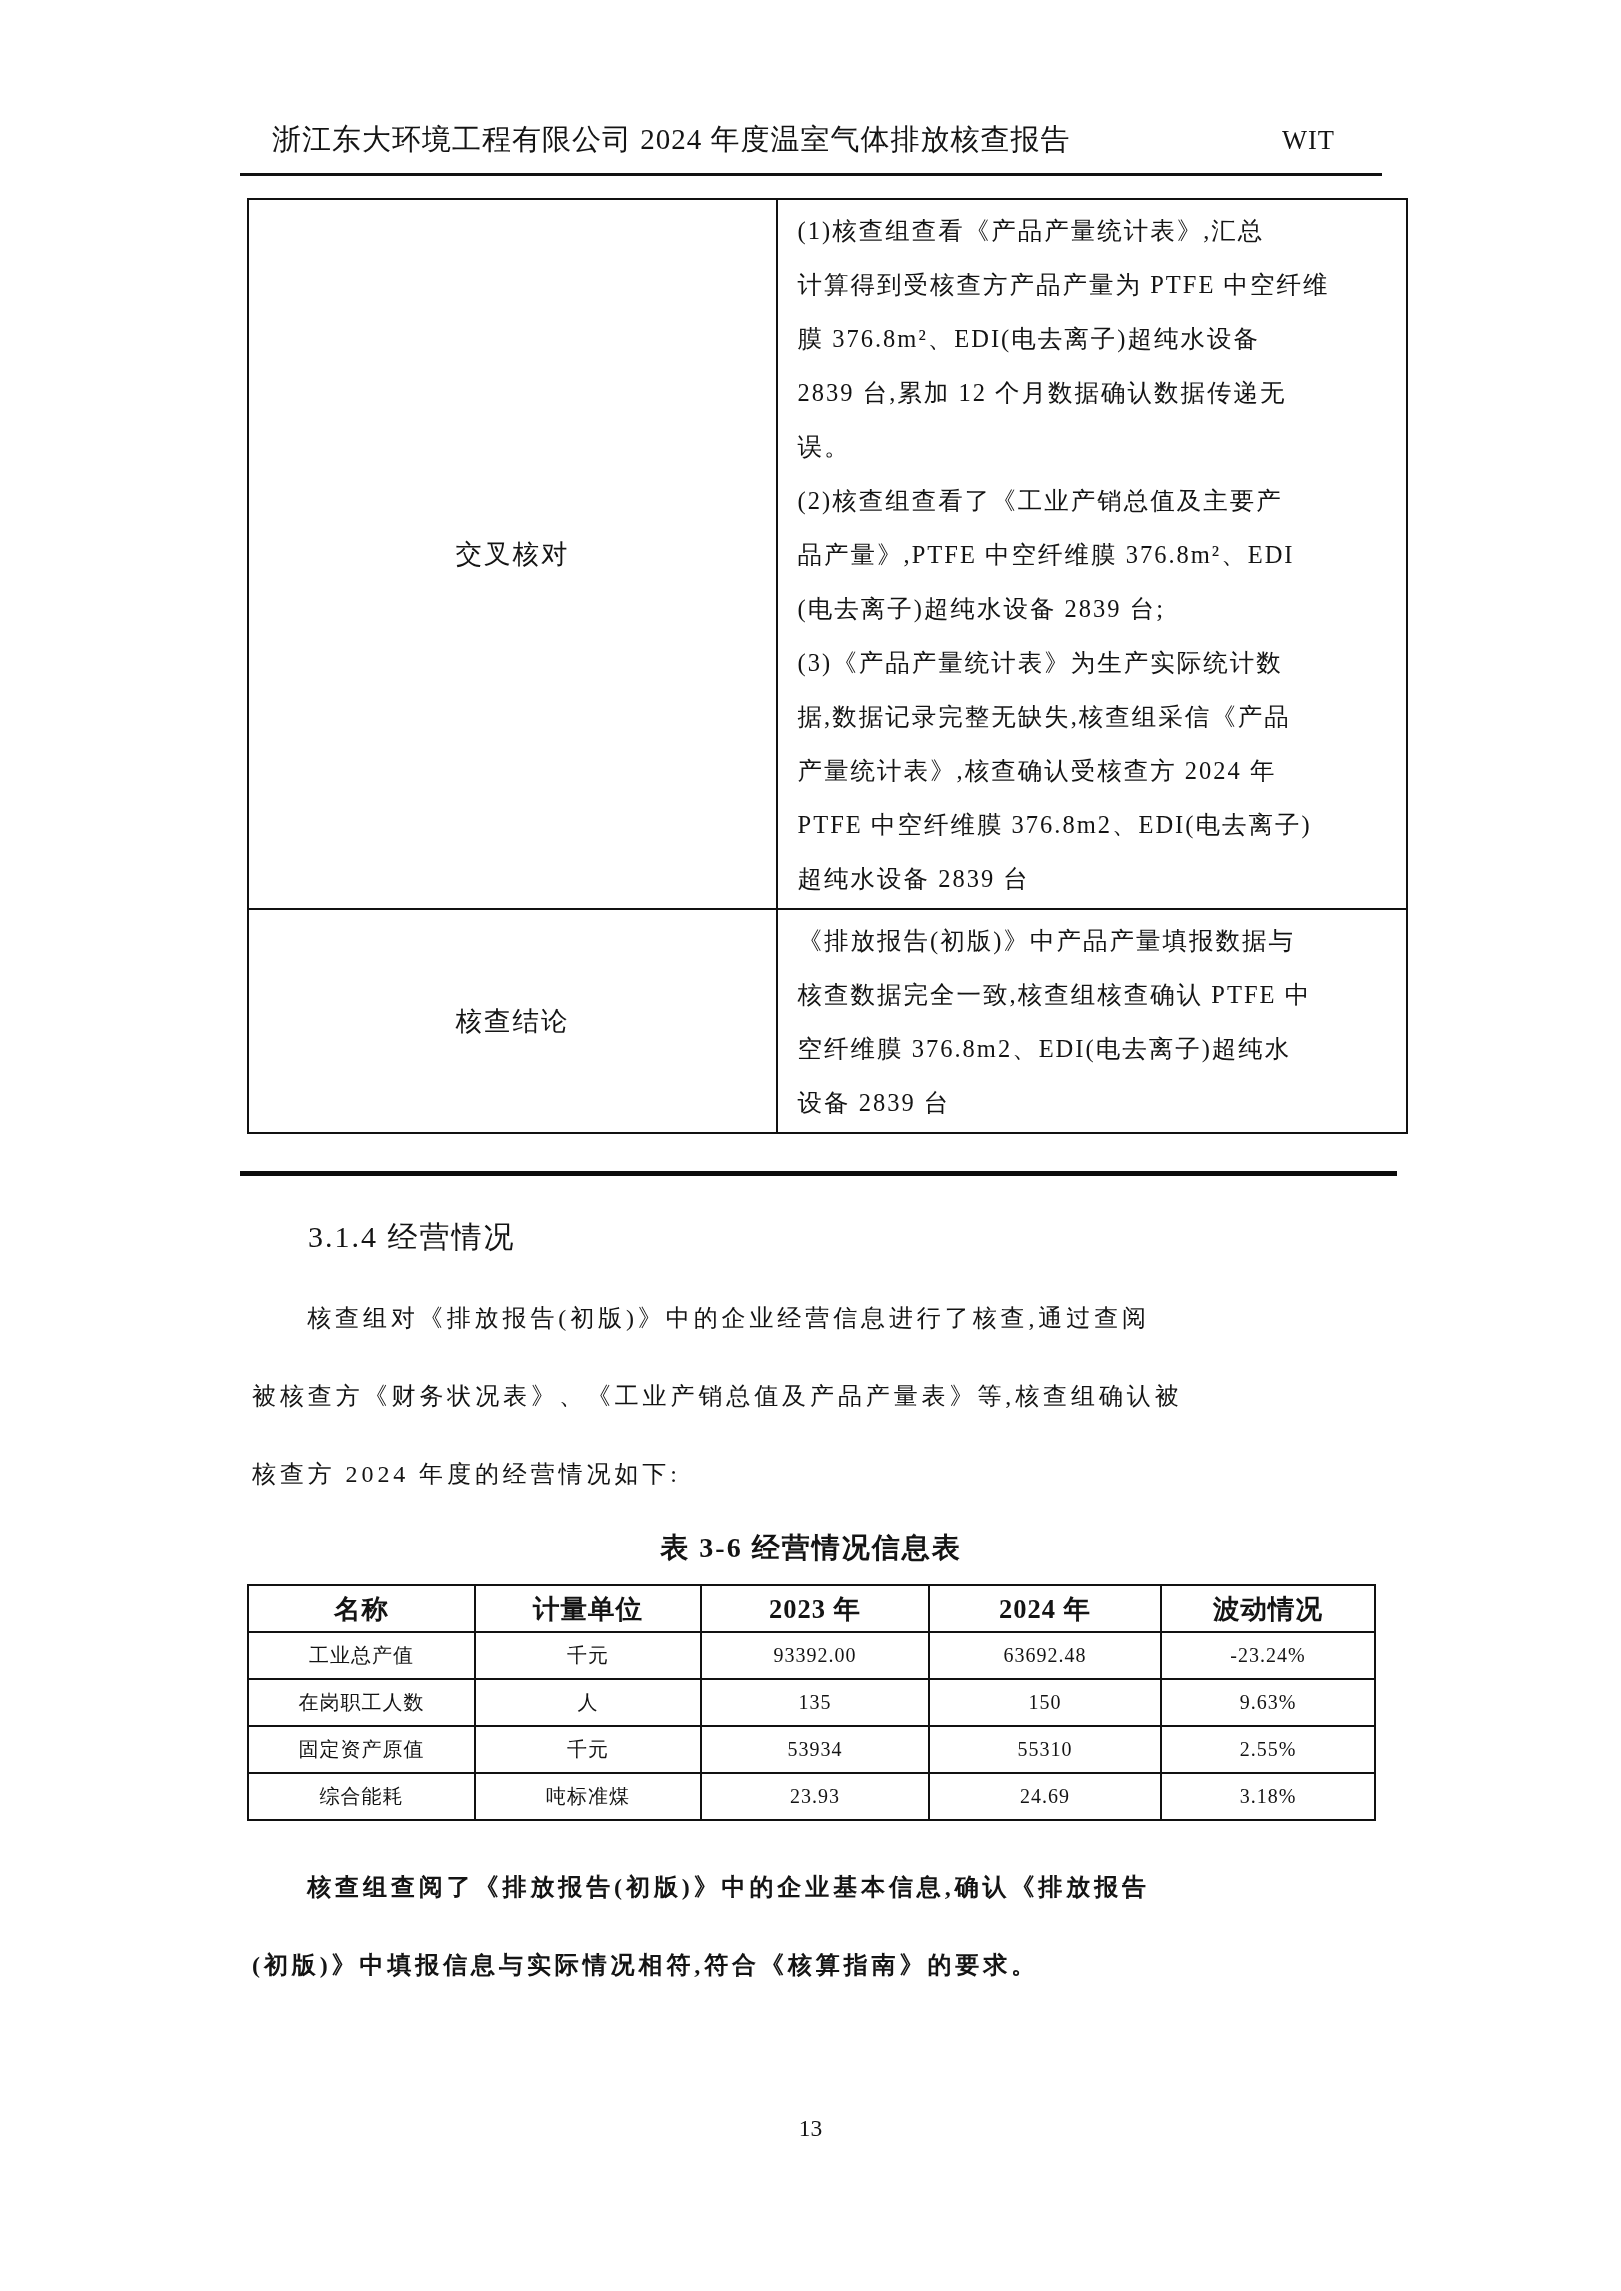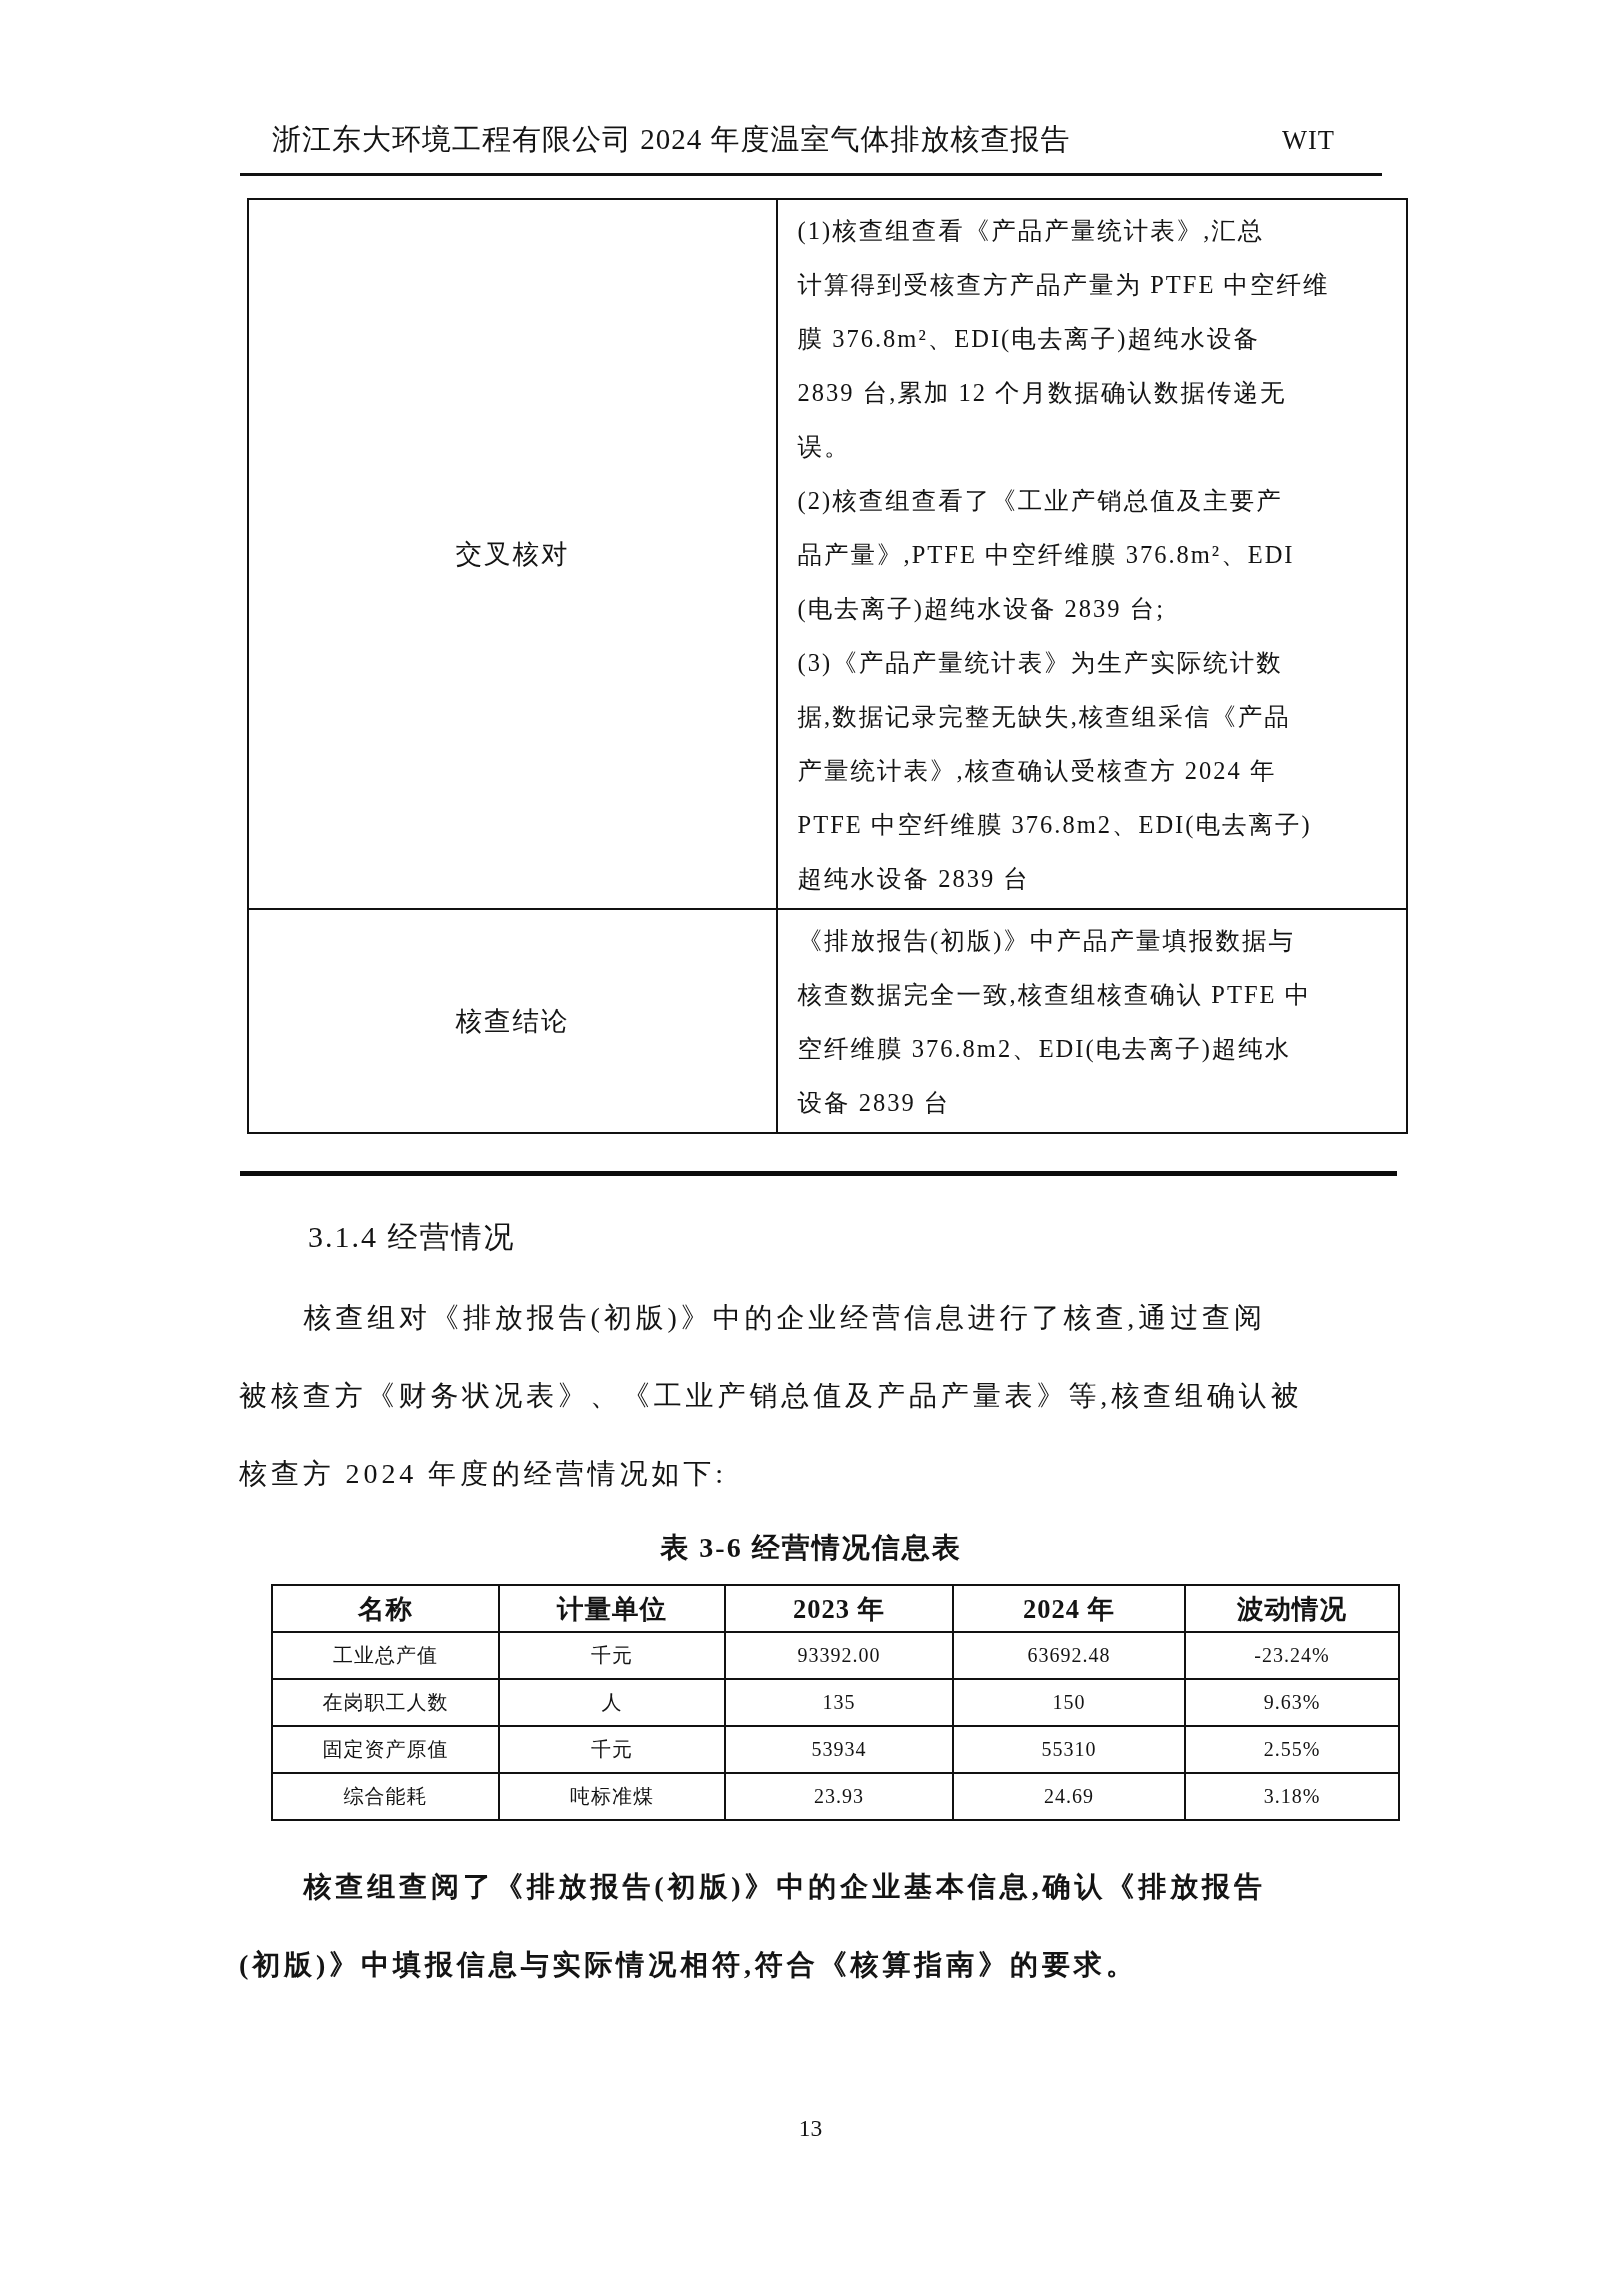--- a/index.html
+++ b/index.html
@@ -95,24 +95,24 @@
     position: absolute;
     top: 1213px;
     left: 304px;
     margin: 4px;
     font-size: 30px;
     font-weight: normal;
     letter-spacing: 2px;
   }
   .body-para {
     position: absolute;
-    left: 239px;
+    left: 252px;
     width: 1145px;
     margin: 0;
-    font-size: 28px;
+    font-size: 24px;
     line-height: 78px;
     letter-spacing: 3.9px;
     white-space: pre-line;
     text-indent: 2.3em;
   }
   .para-1 { top: 1279px; }
   .para-2 { top: 1848px; font-weight: bold; }
 
   
   .biz-caption {
@@ -139,21 +139,21 @@
     vertical-align: middle;
     height: 45px;
     font-size: 20px;
     letter-spacing: 1px;
     padding: 0 3.9px;
   }
   .biz-table th {
     font-weight: bold;
     font-size: 26.5px;
   }
-  .biz-table { border: 2.9px solid #111; margin-left: 24px; }
+  .biz-table { border: 2.9px solid #111; }
   .biz-table col.c1 { width: 227px; }
   .biz-table col.c2 { width: 226px; }
   .biz-table col.c3 { width: 228px; }
   .biz-table col.c4 { width: 232px; }
   .biz-table col.c5 { width: 214px; }
 
   
   .page-number {
     position: absolute;
     top: 2115px;

